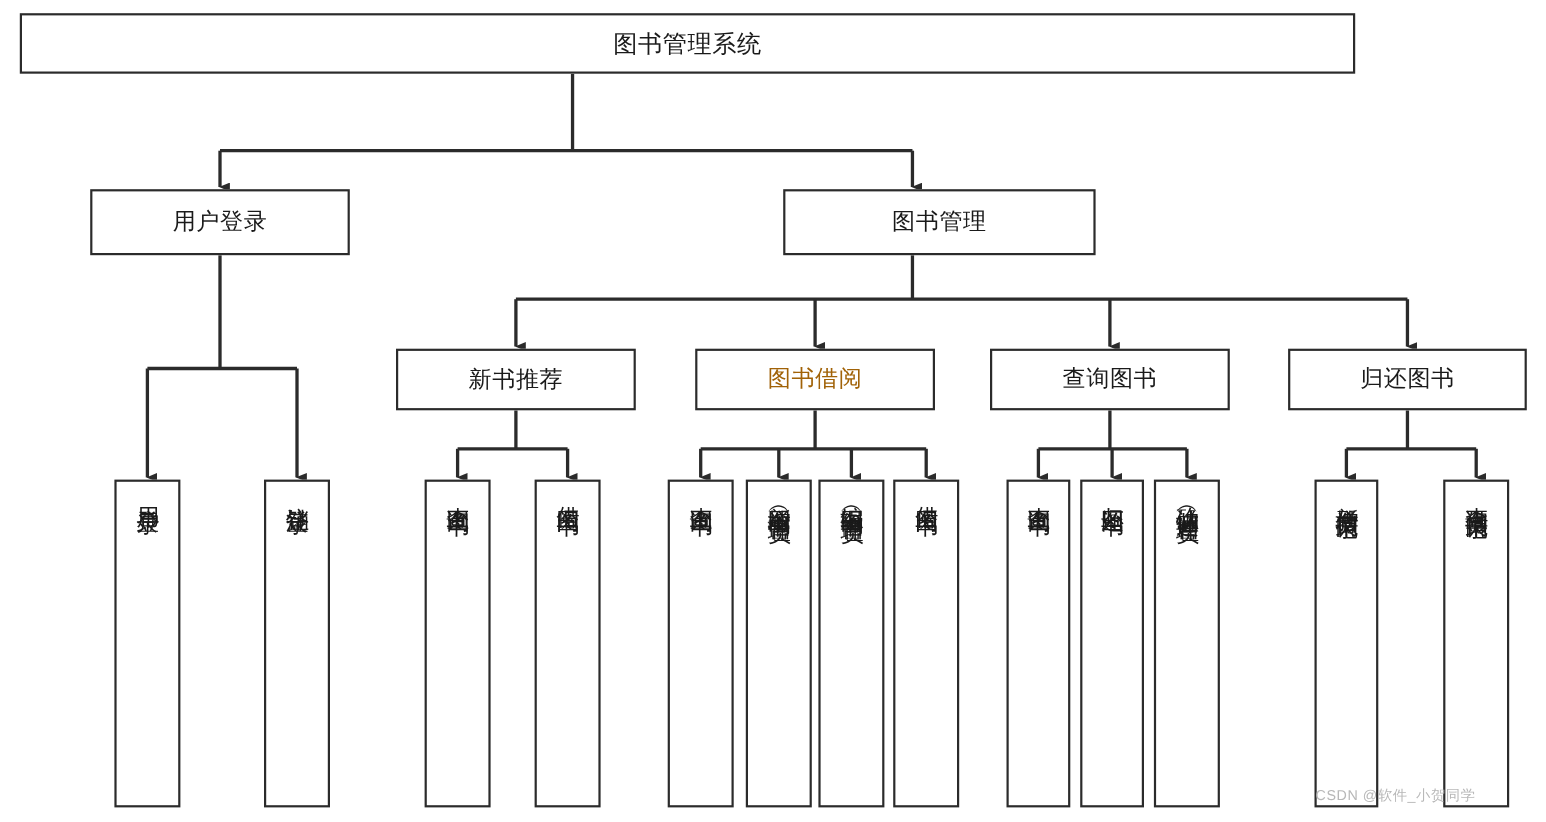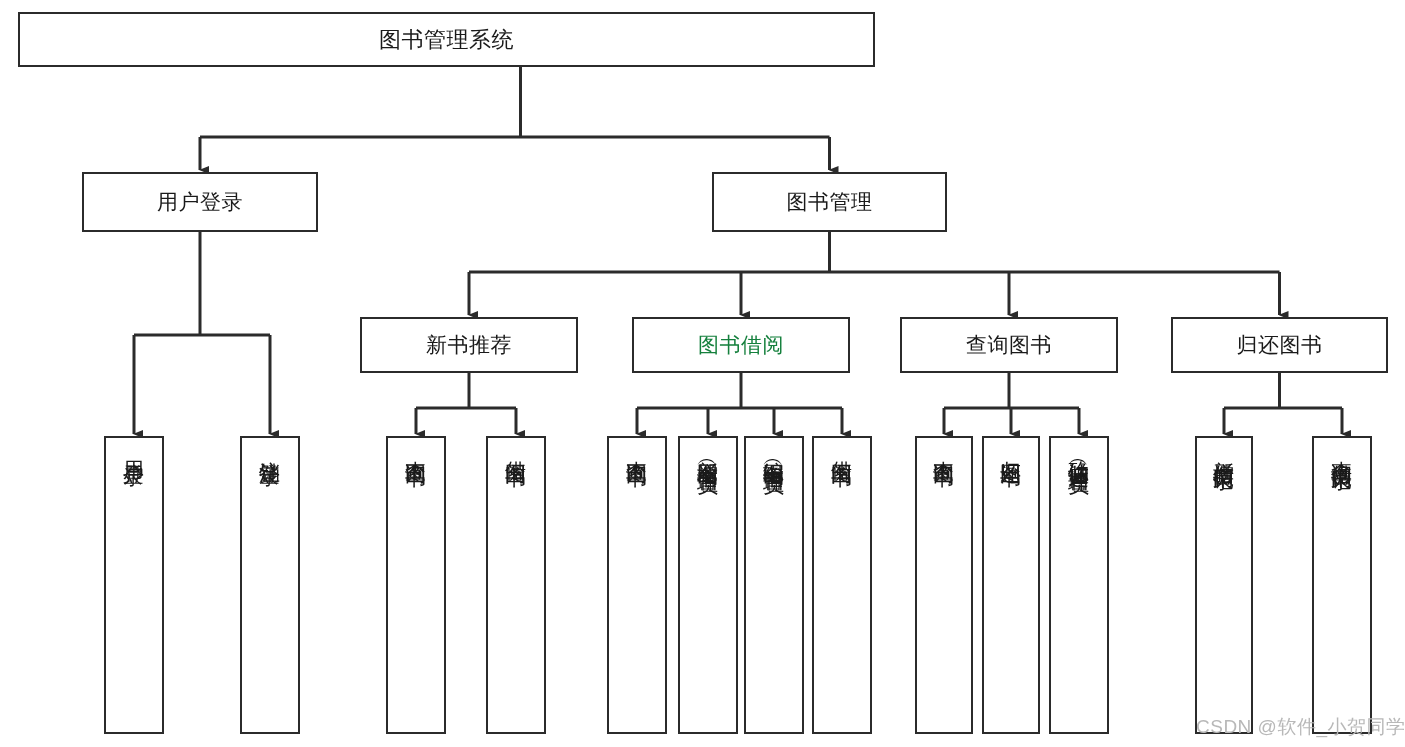--- a/index.html
+++ b/index.html
@@ -59,21 +59,21 @@
   }
   .node.vert .node-label {
     writing-mode: vertical-rl;
     text-orientation: upright;
     font-size: 21px;
     line-height: 1.0;
     letter-spacing: 2px;
   }
   .watermark {
     position: absolute;
-    font-size: 19px;
+    font-size: 13px;
     color: #b8b8b8;
     white-space: nowrap;
     letter-spacing: 0.5px;
   }
 </style>
 </head>
 <body>
 
 <div id="canvas">
   <svg id="edges" viewBox="0 0 1405 747">
@@ -112,34 +112,34 @@
         <line x1="944" y1="408" x2="944" y2="434" stroke="#2b2b2b" stroke-width="3" marker-end="url(#arrowhead)"></line>
         <line x1="1011" y1="408" x2="1011" y2="434" stroke="#2b2b2b" stroke-width="3" marker-end="url(#arrowhead)"></line>
         <line x1="1079" y1="408" x2="1079" y2="434" stroke="#2b2b2b" stroke-width="3" marker-end="url(#arrowhead)"></line>
         <line x1="1279.5" y1="373" x2="1279.5" y2="408" stroke="#2b2b2b" stroke-width="3"></line>
         <line x1="1224" y1="408" x2="1342" y2="408" stroke="#2b2b2b" stroke-width="3"></line>
         <line x1="1224" y1="408" x2="1224" y2="434" stroke="#2b2b2b" stroke-width="3" marker-end="url(#arrowhead)"></line>
         <line x1="1342" y1="408" x2="1342" y2="434" stroke="#2b2b2b" stroke-width="3" marker-end="url(#arrowhead)"></line>
       </g>
   </svg>
   <div id="node-layer">
-      <div class="node horiz root" style="left: 18px; top: 12px; width: 857px; height: 55px; border-color: rgb(43, 43, 43); background: rgb(255, 255, 255);">
+      <div class="node horiz root" style="left: 18px; top: 12px; width: 1214px; height: 55px; border-color: rgb(43, 43, 43); background: rgb(255, 255, 255);">
         <span class="node-label" style="color: rgb(26, 26, 26);">图书管理系统</span>
       </div>
       <div class="node horiz" style="left: 82px; top: 172px; width: 236px; height: 60px; border-color: rgb(43, 43, 43); background: rgb(255, 255, 255);">
         <span class="node-label" style="color: rgb(26, 26, 26);">用户登录</span>
       </div>
-      <div class="node horiz" style="left: 712px; top: 172px; width: 235px; height: 60px; border-color: rgb(43, 43, 43); background: rgb(255, 255, 255);">
+      <div class="node horiz" style="left: 712px; top: 172px; width: 284px; height: 60px; border-color: rgb(43, 43, 43); background: rgb(255, 255, 255);">
         <span class="node-label" style="color: rgb(26, 26, 26);">图书管理</span>
       </div>
       <div class="node horiz" style="left: 360px; top: 317px; width: 218px; height: 56px; border-color: rgb(43, 43, 43); background: rgb(255, 255, 255);">
         <span class="node-label" style="color: rgb(26, 26, 26); font-family: Liberation Serif, serif;">新书推荐</span>
       </div>
       <div class="node horiz" style="left: 632px; top: 317px; width: 218px; height: 56px; border-color: rgb(43, 43, 43); background: rgb(255, 255, 255);">
-        <span class="node-label" style="color: #15803d;">图书借阅</span>
+        <span class="node-label" style="color: #a16207;">图书借阅</span>
       </div>
       <div class="node horiz" style="left: 900px; top: 317px; width: 218px; height: 56px; border-color: rgb(43, 43, 43); background: rgb(255, 255, 255);">
         <span class="node-label" style="color: rgb(26, 26, 26);">查询图书</span>
       </div>
       <div class="node horiz" style="left: 1171px; top: 317px; width: 217px; height: 56px; border-color: rgb(43, 43, 43); background: rgb(255, 255, 255);">
         <span class="node-label" style="color: rgb(26, 26, 26);">归还图书</span>
       </div>
       <div class="node vert" style="left: 104px; top: 436px; width: 60px; height: 298px; border-color: rgb(43, 43, 43); background: rgb(255, 255, 255);">
         <span class="node-label" style="color: rgb(26, 26, 26);">用户登录</span>
       </div>

